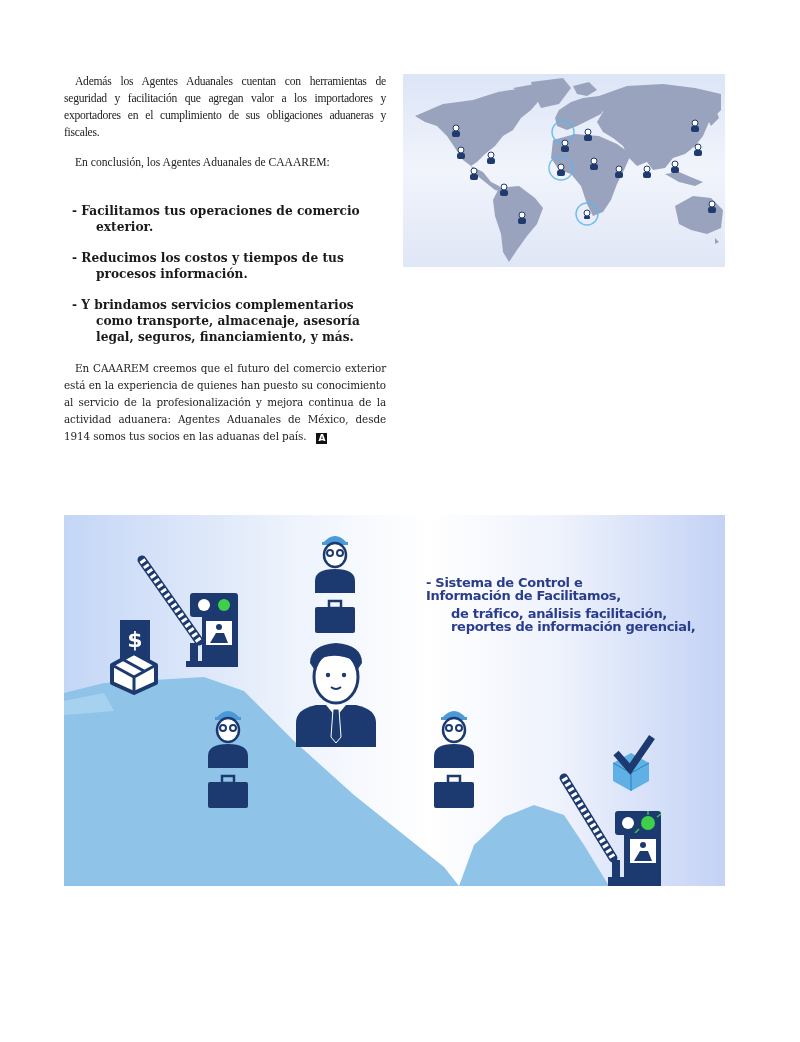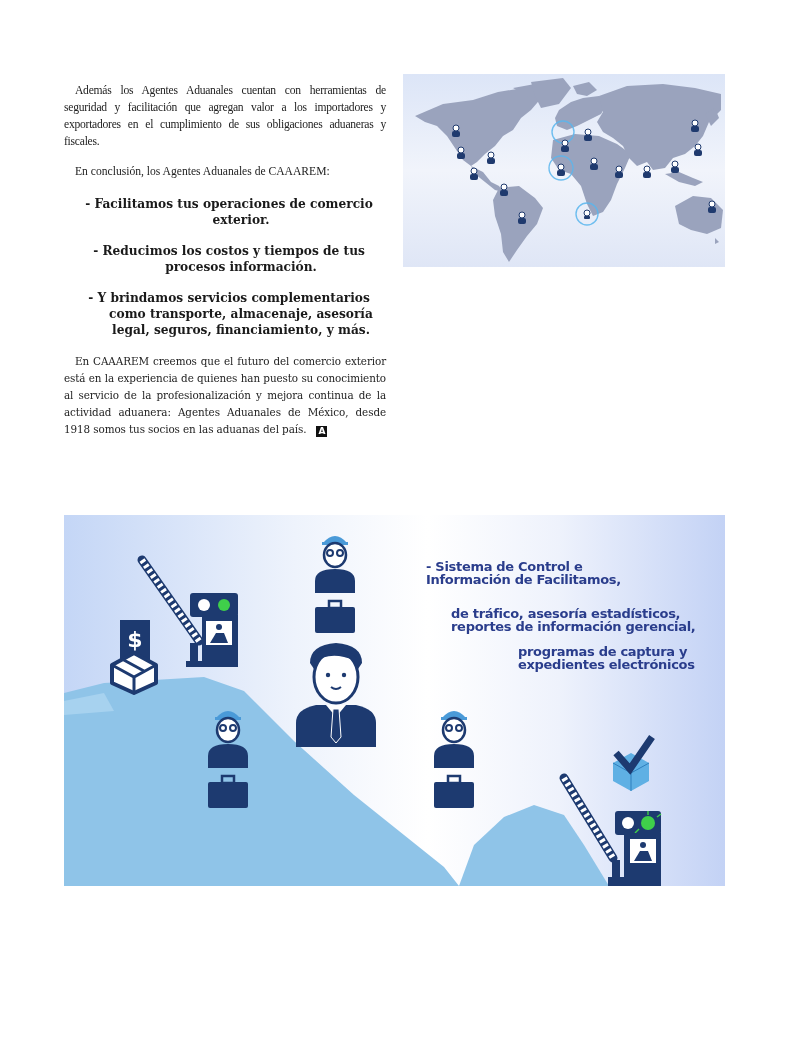--- a/index.html
+++ b/index.html
@@ -1,35 +1,34 @@
 <!DOCTYPE html>
 <html><head>
 <meta charset="utf-8">
 <style>
   html, body { margin: 0; padding: 0; }
   body {
     width: 800px; height: 1042px; background: #ffffff; position: relative; overflow: hidden;
     font-family: "DejaVu Serif", "Liberation Serif", serif; color: #1e1e1e;
   }
   .col-left {
-    position: absolute; left: 64px; top: 82px; width: 322px;
+    position: absolute; left: 64px; top: 73px; width: 322px;
   }
   .para {
     font-family: "Liberation Serif", "DejaVu Serif", serif;
     font-size: 11.6px; line-height: 17px; margin: 0 0 13px 0; text-align: justify;
     text-indent: 11px; color: #222;
   }
   .para.lead { letter-spacing: -0.25px; }
   .para.closing { font-family: "DejaVu Serif", serif; font-size: 10.4px; letter-spacing: -0.1px; }
   .bullets { list-style: none; padding: 0; margin: 0 0 12px 0; }
   .bullets li {
     font-family: "DejaVu Serif", serif; font-weight: bold; font-size: 12.2px;
     line-height: 16px; margin: 0 0 15px 0; padding-left: 33px; text-indent: -24px; color: #1a1a1a;
     margin-left: -1px;
-    text-align: center;
   }
   .badge {
     display: inline-block; width: 11px; height: 11px; background: #111; color: #fff;
     font-family: "DejaVu Sans", sans-serif; font-weight: bold; font-size: 9px; line-height: 11px;
     text-align: center; margin-left: 10px; vertical-align: -1px; text-indent: 0;
   }
   .map-figure {
     position: absolute; left: 403px; top: 74px; width: 322px; height: 193px;
     background: linear-gradient(180deg, #dce5f7 0%, #f1f4fb 50%, #dfe6f6 100%);
     overflow: hidden;
@@ -43,28 +42,28 @@
     position: absolute; font-family: "DejaVu Sans", "Liberation Sans", sans-serif; font-weight: bold;
     color: #2a3d8c; font-size: 13px; line-height: 13px; letter-spacing: -0.3px;
   }
   .scene-text span { display: block; }
 </style>
 </head>
 <body>
 
 <div class="col-left">
   <p class="para lead">Además los Agentes Aduanales cuentan con herramientas de seguridad y facilitación que agregan valor a los importadores y exportadores en el cumplimiento de sus obligaciones aduaneras y fiscales.</p>
-  <p class="para" style="margin-bottom:16px;">En conclusión, los Agentes Aduanales de CAAAREM:</p>
+  <p class="para" style="margin-bottom:32px;">En conclusión, los Agentes Aduanales de CAAAREM:</p>
   <ul class="bullets">
     <li>- Facilitamos tus operaciones de comercio exterior.</li>
     <li>- Reducimos los costos y tiempos de tus procesos información.</li>
     <li>- Y brindamos servicios complementarios como transporte, almacenaje, asesoría legal, seguros, financiamiento, y más.</li>
   </ul>
   <p class="para closing">
-    <span>En CAAAREM creemos que el futuro del comercio exterior está en la experiencia de quienes han puesto su conocimiento al servicio de la profesionalización y mejora continua de la actividad aduanera: Agentes Aduanales de México, desde 1918 somos tus socios en las aduanas del país.</span><span class="badge">A</span>
+    <span>En CAAAREM creemos que el futuro del comercio exterior está en la experiencia de quienes han puesto su conocimiento al servicio de la profesionalización y mejora continua de la actividad aduanera: Agentes Aduanales de México, desde 1914 somos tus socios en las aduanas del país.</span><span class="badge">A</span>
   </p>
 </div>
 
 <div class="map-figure">
   <svg width="322" height="193" viewBox="0 0 322 193">
     <g fill="#9aa3bd">
 
       <path d="M12,42 L40,30 L70,26 L95,18 L120,14 L140,22 L128,36 L118,44 L110,56 L100,62 L92,72 L82,80 L74,88 L68,92 L60,86 L52,74 L44,62 L34,52 L22,48 Z"></path>
       <path d="M110,14 L132,10 L146,16 L138,24 L124,22 Z"></path>
 
@@ -259,25 +258,21 @@
         <line x1="593" y1="302" x2="597" y2="299"></line>
         <line x1="575" y1="314" x2="571" y2="318"></line>
       </g>
       <rect x="560" y="318" width="37" height="53" fill="#1d3a70"></rect>
       <rect x="566" y="324" width="26" height="24" fill="#fff"></rect>
       <circle cx="579" cy="330" r="3" fill="#1d3a70"></circle>
       <path d="M570,346 L576,336 L584,336 L588,346 Z" fill="#1d3a70"></path>
     </g>
   </svg>
 
-  <div class="scene-text" style="left:362px; top:45px;">
+  <div class="scene-text" style="left:362px; top:61px;">
     <span>- Sistema de Control e</span>
     <span>Información de Facilitamos,</span>
   </div>
   <div class="scene-text" style="left:387px; top:92px;">
-    <span>de tráfico, asesoría estadísticos,</span>
+    <span>de tráfico, análisis facilitación,</span>
     <span>reportes de información gerencial,</span>
   </div>
-  <div class="scene-text" style="left:454px; top:130px;">
-    <span>programas de captura y</span>
-    <span>expedientes electrónicos</span>
-  </div>
 </div>
 
 </body></html>

